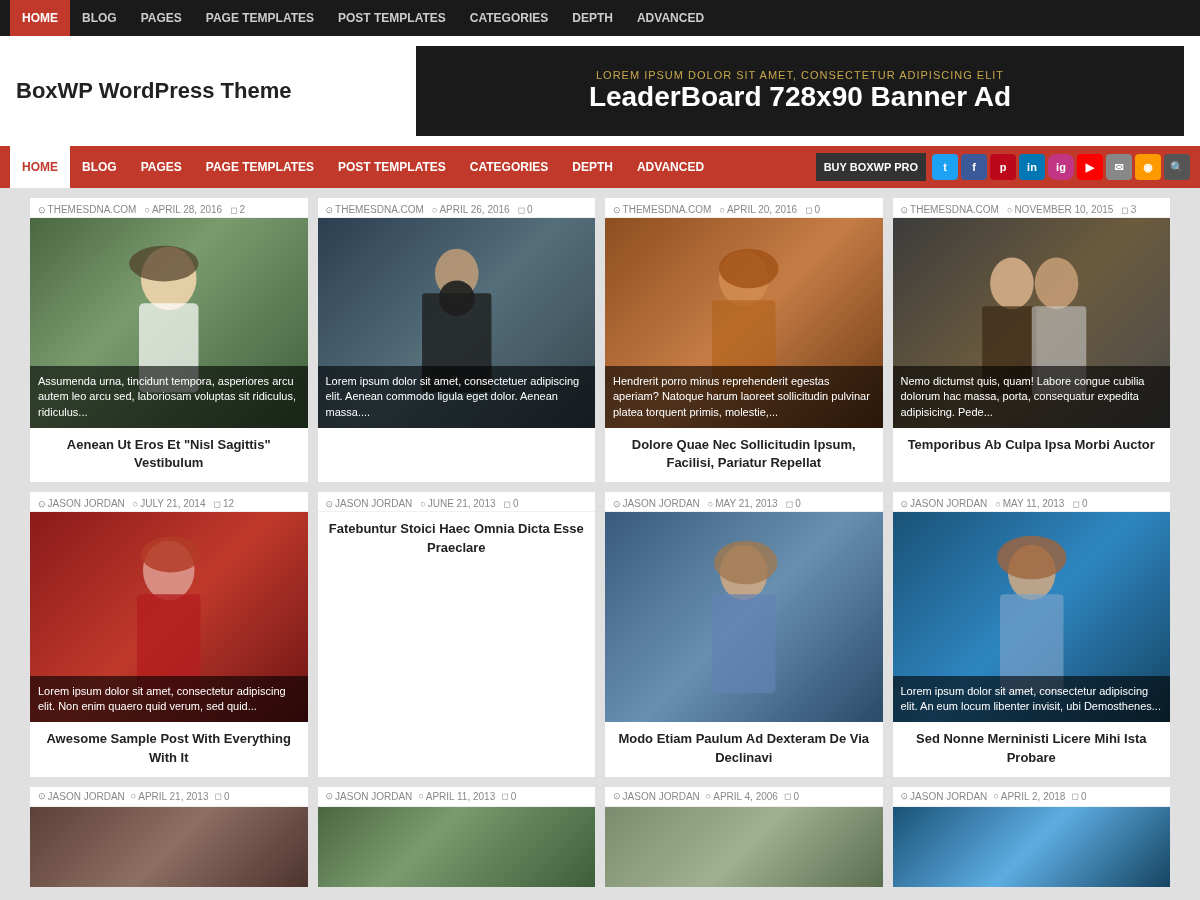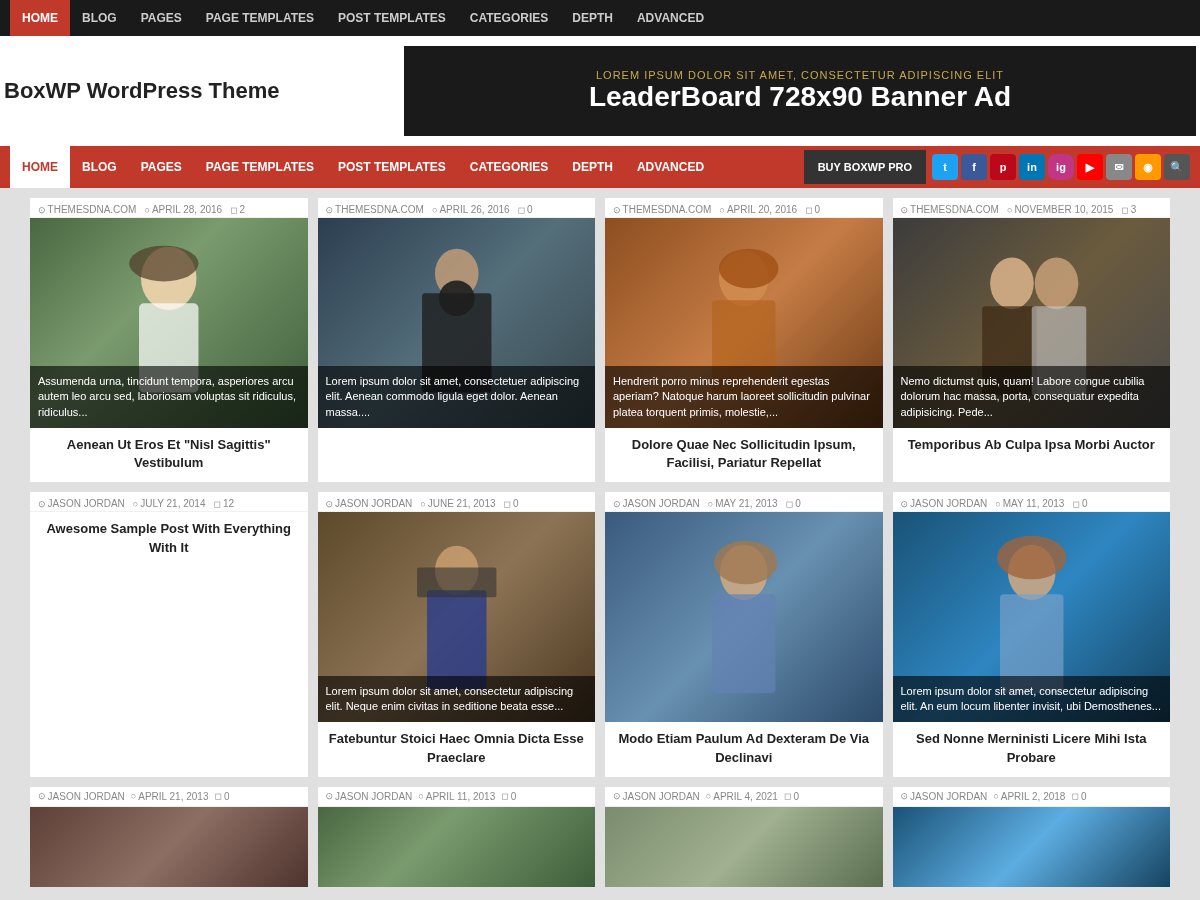--- a/index.html
+++ b/index.html
@@ -4,34 +4,34 @@
   <style>
     * { box-sizing: border-box; margin: 0; padding: 0; }
     body { font-family: Arial, sans-serif; background: #e0e0e0; font-size: 13px; }
 
     
     .top-nav { background: #1a1a1a; display: flex; align-items: center; height: 36px; padding: 0 10px; }
     .top-nav a { color: #ccc; text-decoration: none; font-size: 12px; font-weight: bold; padding: 0 12px; height: 36px; display: flex; align-items: center; text-transform: uppercase; }
     .top-nav a.active { background: #c0392b; color: #fff; }
 
     
-    .header { display: flex; align-items: center; background: #fff; padding: 10px 4px; gap: 20px; }
+    .header { display: flex; align-items: center; background: #fff; padding: 10px 16px; gap: 20px; }
     .header-brand { flex: 0 0 380px; }
     .header-brand h1 { font-size: 22px; font-weight: bold; color: #222; }
     .header-brand p { font-size: 12px; color: #888; margin-top: 4px; }
     .header-ad { flex: 1; background: #1a1a1a; height: 90px; display: flex; flex-direction: column; align-items: center; justify-content: center; }
     .header-ad .ad-sub { color: #c8a84b; font-size: 11px; text-transform: uppercase; letter-spacing: 1px; }
     .header-ad .ad-main { color: #fff; font-size: 28px; font-weight: bold; }
 
     
     .main-nav { background: #c0392b; display: flex; align-items: center; height: 42px; padding: 0 10px; }
     .main-nav .nav-links { display: flex; flex: 1; }
     .main-nav a { color: #fff; text-decoration: none; font-size: 12px; font-weight: bold; padding: 0 12px; height: 42px; display: flex; align-items: center; text-transform: uppercase; }
     .main-nav a.active { background: #fff; color: #c0392b; }
-    .main-nav .buy-btn { background: #333; color: #fff; font-size: 11px; font-weight: bold; padding: 0 14px; height: 34px; display: flex; align-items: center; text-decoration: none; text-transform: uppercase; }
+    .main-nav .buy-btn { background: #333; color: #fff; font-size: 11px; font-weight: bold; padding: 0 8px; height: 28px; display: flex; align-items: center; text-decoration: none; text-transform: uppercase; }
     .main-nav .social-icons { display: flex; align-items: center; gap: 3px; margin-left: 6px; }
     .social-icon { width: 26px; height: 26px; border-radius: 4px; display: flex; align-items: center; justify-content: center; color: #fff; font-size: 11px; font-weight: bold; text-decoration: none; cursor: pointer; }
     .si-twitter { background: #1da1f2; }
     .si-facebook { background: #3b5998; }
     .si-pinterest { background: #bd081c; }
     .si-linkedin { background: #0077b5; }
     .si-instagram { background: #c13584; border-radius: 8px; }
     .si-youtube { background: #ff0000; }
     .si-email { background: #888; }
     .si-rss { background: #f90; }
@@ -261,49 +261,49 @@
           </span>
         <span>
             <span class="meta-icon">○</span> 
             <span>JULY 21, 2014</span>
           </span>
         <span>
             <span class="meta-icon">◻</span> 
             <span>12</span>
           </span>
       </div>
+      <div class="post-thumb photo-5">
+        <svg class="svg-person" viewBox="0 0 280 210" xmlns="http://www.w3.org/2000/svg">
+          <ellipse cx="140" cy="58" rx="26" ry="30" fill="rgba(220,150,140,0.9)"></ellipse>
+          <rect x="108" y="82" width="64" height="100" rx="4" fill="rgba(180,30,30,0.8)"></rect>
+          <ellipse cx="142" cy="42" rx="30" ry="18" fill="rgba(180,60,40,0.85)"></ellipse>
+        </svg>
+        <div class="post-excerpt-overlay">
+          <span>Lorem ipsum dolor sit amet, consectetur adipiscing elit. Non enim quaero quid verum, sed quid...</span>
+        </div>
+      </div>
       <div class="post-title">
         <a href="#">Awesome Sample Post With Everything With It</a>
       </div>
     </div>
 
     <div class="post-card">
       <div class="post-meta">
         <span>
             <span class="meta-icon">⊙</span> 
             <span>JASON JORDAN</span>
           </span>
         <span>
             <span class="meta-icon">○</span> 
             <span>JUNE 21, 2013</span>
           </span>
         <span>
             <span class="meta-icon">◻</span> 
             <span>0</span>
           </span>
-      </div>
-      <div class="post-thumb photo-6">
-        <svg class="svg-person" viewBox="0 0 280 210" xmlns="http://www.w3.org/2000/svg">
-          <ellipse cx="140" cy="58" rx="22" ry="25" fill="rgba(200,160,110,0.85)"></ellipse>
-          <rect x="110" y="78" width="60" height="100" rx="3" fill="rgba(40,60,140,0.8)"></rect>
-          <rect x="100" y="55" width="80" height="30" rx="2" fill="rgba(50,50,50,0.6)"></rect>
-        </svg>
-        <div class="post-excerpt-overlay">
-          <span>Lorem ipsum dolor sit amet, consectetur adipiscing elit. Neque enim civitas in seditione beata esse...</span>
-        </div>
       </div>
       <div class="post-title">
         <a href="#">Fatebuntur Stoici Haec Omnia Dicta Esse Praeclare</a>
       </div>
     </div>
 
     <div class="post-card">
       <div class="post-meta">
         <span>
             <span class="meta-icon">⊙</span> 
@@ -401,21 +401,21 @@
     </div>
 
     <div class="post-card-bottom">
       <div class="post-meta" style="padding:4px 8px; font-size:10px; color:#888; display:flex; gap:6px; background:#fff; border-bottom:1px solid #eee;">
         <span>
             <span class="meta-icon">⊙</span> 
             <span>JASON JORDAN</span>
           </span>
         <span>
             <span class="meta-icon">○</span> 
-            <span>APRIL 4, 2021</span>
+            <span>APRIL 4, 2006</span>
           </span>
         <span>
             <span class="meta-icon">◻</span> 
             <span>0</span>
           </span>
       </div>
       <div class="post-thumb-bottom photo-11" style="height:80px;"></div>
     </div>
 
     <div class="post-card-bottom">

